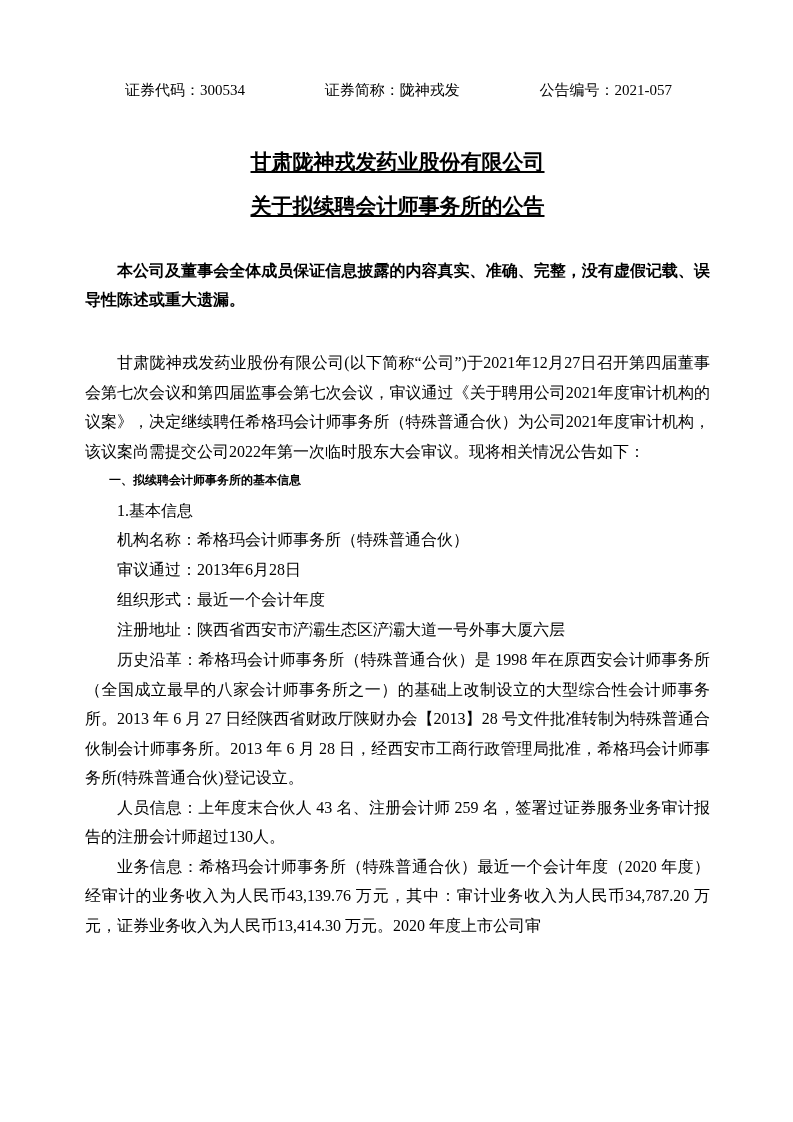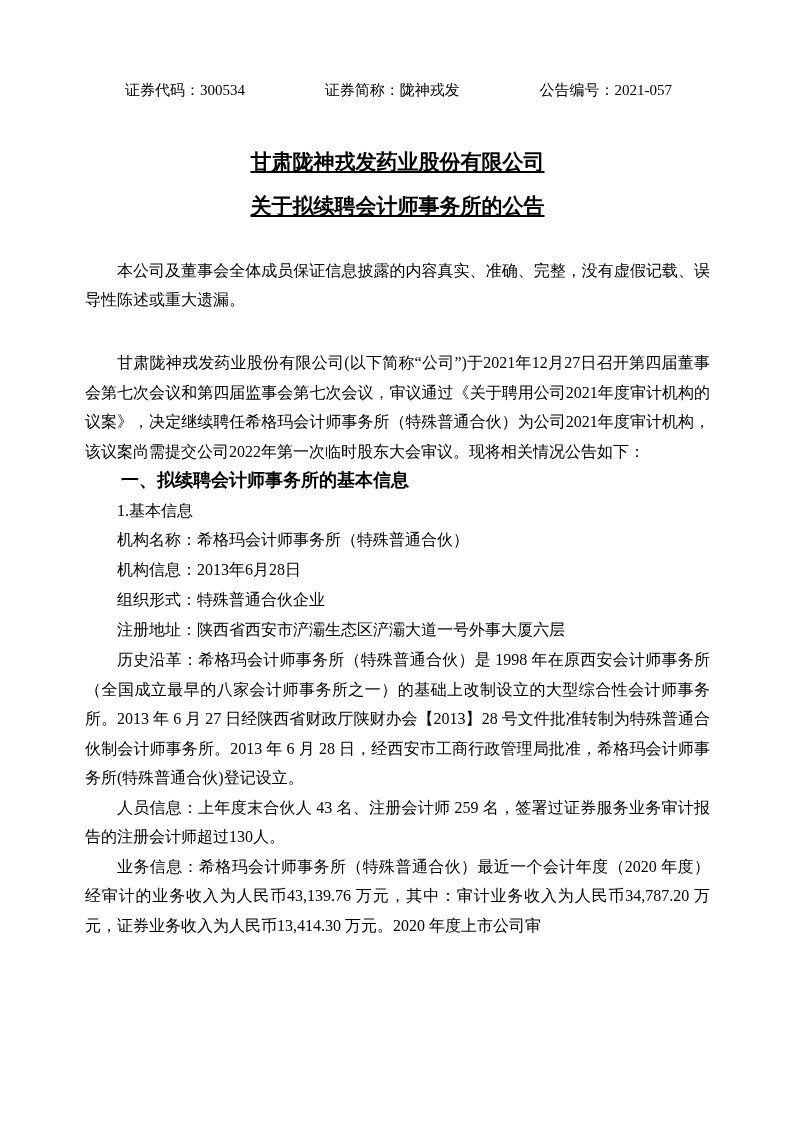--- a/index.html
+++ b/index.html
@@ -34,37 +34,37 @@
   .title-line {
     font-size: 21px;
     font-weight: bold;
     line-height: 44px;
     margin: 0;
     text-decoration: underline;
   }
   .disclaimer {
     margin-top: 28px;
     font-size: 16px;
-    font-weight: normal;
+    font-weight: bold;
     line-height: 29px;
     text-indent: 2em;
     text-align: justify;
   }
   .body-text {
     margin-top: 34px;
   }
   .para {
     font-size: 16px;
     line-height: 29.5px;
     text-indent: 2em;
     text-align: justify;
     margin: 0;
   }
   .heading {
-    font-size: 18px;
+    font-size: 12px;
     font-weight: bold;
     line-height: 29.5px;
     text-indent: 2em;
     margin: 0;
   }
   .info-line {
     font-size: 16px;
     line-height: 30px;
     text-indent: 2em;
     margin: 0;
@@ -89,22 +89,22 @@
 
   <p class="disclaimer">本公司及董事会全体成员保证信息披露的内容真实、准确、完整，没有虚假记载、误导性陈述或重大遗漏。</p>
 
   <div class="body-text">
     <p class="para">甘肃陇神戎发药业股份有限公司(以下简称“公司”)于2021年12月27日召开第四届董事会第七次会议和第四届监事会第七次会议，审议通过《关于聘用公司2021年度审计机构的议案》，决定继续聘任希格玛会计师事务所（特殊普通合伙）为公司2021年度审计机构，该议案尚需提交公司2022年第一次临时股东大会审议。现将相关情况公告如下：</p>
 
     <p class="heading">一、拟续聘会计师事务所的基本信息</p>
     <p class="para">1.基本信息</p>
 
     <p class="info-line">机构名称：希格玛会计师事务所（特殊普通合伙）</p>
-    <p class="info-line">机构信息：2013年6月28日</p>
-    <p class="info-line">组织形式：特殊普通合伙企业</p>
+    <p class="info-line">审议通过：2013年6月28日</p>
+    <p class="info-line">组织形式：最近一个会计年度</p>
     <p class="info-line">注册地址：陕西省西安市浐灞生态区浐灞大道一号外事大厦六层</p>
 
     <p class="para">历史沿革：希格玛会计师事务所（特殊普通合伙）是 1998 年在原西安会计师事务所（全国成立最早的八家会计师事务所之一）的基础上改制设立的大型综合性会计师事务所。2013 年 6 月 27 日经陕西省财政厅陕财办会【2013】28 号文件批准转制为特殊普通合伙制会计师事务所。2013 年 6 月 28 日，经西安市工商行政管理局批准，希格玛会计师事务所(特殊普通合伙)登记设立。</p>
     <p class="para">人员信息：上年度末合伙人 43 名、注册会计师 259 名，签署过证券服务业务审计报告的注册会计师超过130人。</p>
     <p class="para">业务信息：希格玛会计师事务所（特殊普通合伙）最近一个会计年度（2020 年度）经审计的业务收入为人民币43,139.76 万元，其中：审计业务收入为人民币34,787.20 万元，证券业务收入为人民币13,414.30 万元。2020 年度上市公司审</p>
   </div>
 
 </div>
 
 </body></html>

